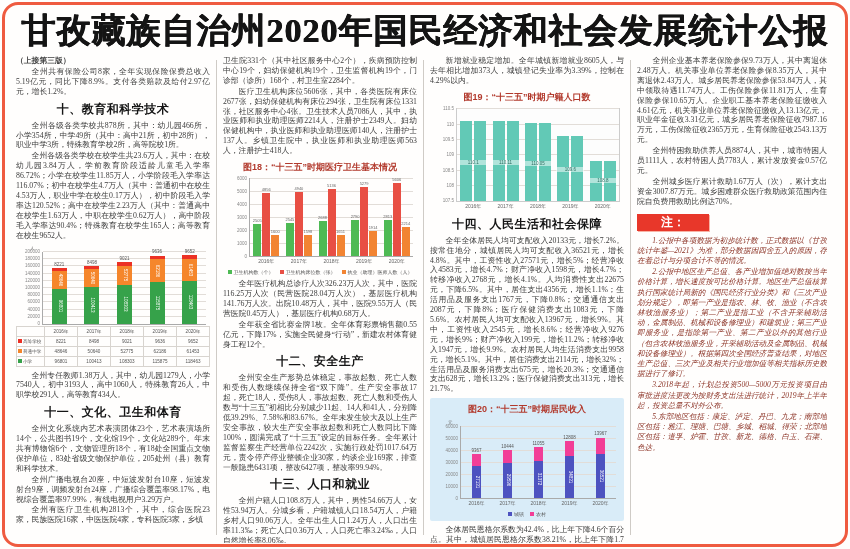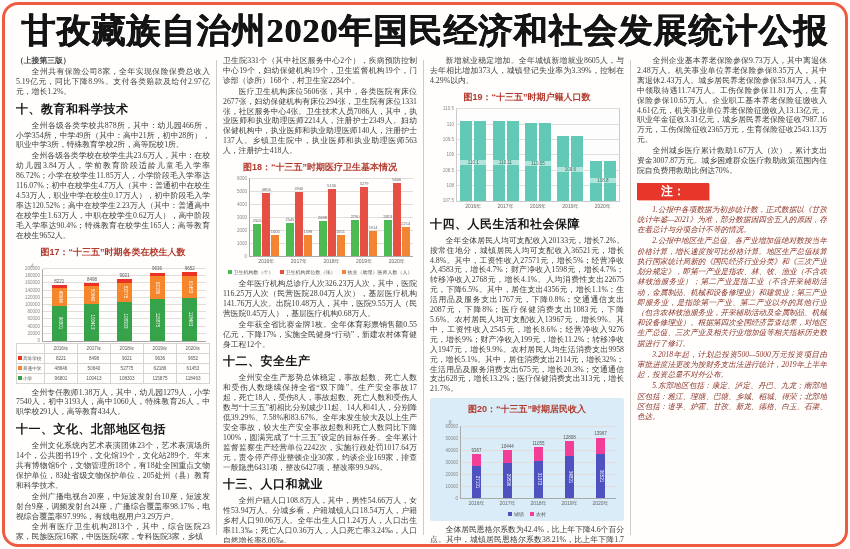--- a/index.html
+++ b/index.html
@@ -8,21 +8,21 @@
   .frame{position:absolute;inset:2px;border:3px solid #ef5b40;border-radius:16px;pointer-events:none;}
   .main-title{position:absolute;top:8px;left:20px;right:20px;text-align:center;
               font-size:34px;font-weight:900;color:#141414;letter-spacing:1px;
               text-shadow:0.6px 0 #141414, -0.3px 0 #141414;}
   .content{position:absolute;top:56px;left:16px;right:14px;bottom:6px;display:flex;}
   .col{width:194px;overflow:hidden;color:#3b3b3b;}
   .vdiv{width:1px;background:#cfcbc6;margin:4px 6px 8px 6px;}
   .col p{margin:0 0 1px 0;font-size:7.8px;line-height:9.9px;text-align:justify;text-indent:2em;}
   .cont-note{font-size:7.5px;font-weight:bold;text-indent:0 !important;color:#444;}
   .sec-h{font-family:"Liberation Sans","DejaVu Sans",sans-serif;font-weight:bold;font-size:12px;
-         color:#151515;text-align:left;margin:4px 0 3px 0;letter-spacing:0.5px;}
+         color:#151515;text-align:center;margin:4px 0 3px 0;letter-spacing:0.5px;}
   
   .fig{margin:5px 0 4px 0;font-family:"Liberation Sans","DejaVu Sans",sans-serif;}
   .fig-title{font-size:9px;font-weight:bold;color:#b2392c;text-align:center;margin-bottom:4px;}
   .fig-unit{font-size:4.5px;color:#666;margin-left:14px;height:6px;}
   .plot-wrap{position:relative;margin-left:26px;margin-right:4px;}
   .plot-area{position:relative;border-left:1px solid #aaa;border-bottom:1px solid #aaa;}
   .plot-area.boxed{border:1px solid #ccc;background:#fdfdfd;}
   .fig-table{width:100%;border-collapse:collapse;table-layout:fixed;margin-top:2px;}
   .fig-table td{border:0.5px solid #d8d4cf;font-size:4.6px;color:#555;text-align:center;
                 padding:1px 0;height:7px;overflow:hidden;white-space:nowrap;}
@@ -47,21 +47,20 @@
   <div class="content">
 
     <div class="col">
       <p class="cont-note">（上接第三版）</p>
       <p>全州共有保险公司8家，全年实现保险保费总收入5.19亿元，同比下降8.9%。支付各类赔款及给付2.97亿元，增长1.2%。</p>
       <div class="sec-h">十、教育和科学技术</div>
       <p>全州各级各类学校共878所，其中：幼儿园466所，小学354所，中学49所（其中：高中21所，初中28所），职业中学3所，特殊教育学校2所，高等院校1所。</p>
       <p>全州各级各类学校在校学生共23.6万人，其中：在校幼儿园3.84万人，学前教育阶段适龄儿童毛入学率86.72%；小学在校学生11.85万人，小学阶段毛入学率达116.07%；初中在校学生4.7万人（其中：普通初中在校生4.53万人，职业中学在校生0.17万人），初中阶段毛入学率达120.52%；高中在校学生2.23万人（其中：普通高中在校学生1.63万人，中职在校学生0.62万人），高中阶段毛入学率达90.4%；特殊教育在校学生165人；高等教育在校生9652人。</p>
 
       <div class="fig">
-        <div class="fig-title">图17：“十三五”时期各类在校生人数</div>
         <div class="fig-unit">人</div>
         <div class="plot-wrap" style="height:72px;">
           <div class="plot-area" style="height:72px;">
               <div style="position: absolute; left: -27px; width: 24px; text-align: right; bottom: -2.5px; font-size: 4.5px; color: rgb(136, 136, 136); line-height: 5px;">0</div>
               <div style="position: absolute; left: 0px; right: 0px; bottom: 6.7px; border-top: 0.5px solid rgb(226, 221, 216);"></div>
               <div style="position: absolute; left: -27px; width: 24px; text-align: right; bottom: 4.7px; font-size: 4.5px; color: rgb(136, 136, 136); line-height: 5px;">20000</div>
               <div style="position: absolute; left: 0px; right: 0px; bottom: 13.9px; border-top: 0.5px solid rgb(226, 221, 216);"></div>
               <div style="position: absolute; left: -27px; width: 24px; text-align: right; bottom: 11.9px; font-size: 4.5px; color: rgb(136, 136, 136); line-height: 5px;">40000</div>
               <div style="position: absolute; left: 0px; right: 0px; bottom: 21.1px; border-top: 0.5px solid rgb(226, 221, 216);"></div>
               <div style="position: absolute; left: -27px; width: 24px; text-align: right; bottom: 19.1px; font-size: 4.5px; color: rgb(136, 136, 136); line-height: 5px;">60000</div>
@@ -153,21 +152,21 @@
                 <td>100413</td>
                 <td>108303</td>
                 <td>115875</td>
                 <td>118463</td>
               </tr>
             </tbody>
           </table>
       </div>
 
       <p>全州专任教师1.38万人，其中，幼儿园1279人，小学7540人，初中3193人，高中1060人，特殊教育26人，中职学校291人，高等教育434人。</p>
-      <div class="sec-h">十一、文化、北部地区包括</div>
+      <div class="sec-h">十一、文化、卫生和体育</div>
       <p>全州文化系统内艺术表演团体23个，艺术表演场所14个，公共图书19个，文化馆19个，文化站289个。年末共有博物馆6个，文物管理所18个，有18处全国重点文物保护单位，83处省级文物保护单位，205处州（县）教育和科学技术。</p>
       <p>全州广播电视台20座，中短波发射台10座，短波发射台9座，调频发射台24座，广播综合覆盖率98.17%，电视综合覆盖率97.99%，有线电视用户3.29万户。</p>
       <p>全州有医疗卫生机构2813个，其中，综合医院23家，民族医院16家，中医医院4家，专科医院3家，乡镇</p>
     </div>
 
     <div class="vdiv"></div>
 
     <div class="col">
       <p style="text-indent:0;">卫生院331个（其中社区服务中心2个），疾病预防控制中心19个，妇幼保健机构19个，卫生监督机构19个，门诊部（诊所）168个，村卫生室2284个。</p>
       <p>医疗卫生机构床位5606张，其中，各类医院有床位2677张，妇幼保健机构有床位294张，卫生院有床位1331张，社区服务中心4张。卫生技术人员7086人，其中，执业医师和执业助理医师2214人，注册护士2349人。妇幼保健机构中，执业医师和执业助理医师140人，注册护士137人。乡镇卫生院中，执业医师和执业助理医师563人，注册护士418人。</p>
@@ -348,20 +347,21 @@
         </div>
       </div>
 
       <p>全体居民恩格尔系数为42.4%，比上年下降4.6个百分点。其中，城镇居民恩格尔系数38.21%，比上年下降1.7个百分点；农村居民恩格尔系数65.07%，比上年下降</p>
     </div>
 
     <div class="vdiv"></div>
 
     <div class="col" style="width:190px;">
       <p>全州企业基本养老保险参保9.73万人，其中离退休2.48万人。机关事业单位养老保险参保8.35万人，其中离退休2.43万人。城乡居民养老保险参保53.84万人，其中领取待遇11.74万人。工伤保险参保11.81万人，生育保险参保10.65万人。企业职工基本养老保险征缴收入4.61亿元，机关事业单位养老保险征缴收入13.13亿元，职业年金征收3.31亿元，城乡居民养老保险征收7987.16万元，工伤保险征收2365万元，生育保险征收2543.13万元。</p>
+      <p>全州特困救助供养人员8874人，其中，城市特困人员1111人，农村特困人员7783人，累计发放资金0.57亿元。</p>
       <p>全州城乡医疗累计救助1.67万人（次），累计支出资金3007.87万元。城乡困难群众医疗救助政策范围内住院自负费用救助比例达70%。</p>
 
       <div class="note-box">注：</div>
       <p class="note-p">1.公报中各项数据为初步统计数，正式数据以《甘孜统计年鉴—2021》为准，部分数据因四舍五入的原因，存在着总计与分项合计不等的情况。</p>
       <p class="note-p">2.公报中地区生产总值、各产业增加值绝对数按当年价格计算，增长速度按可比价格计算。地区生产总值核算执行国家统计局新的《国民经济行业分类》和《三次产业划分规定》，即第一产业是指农、林、牧、渔业（不含农林牧渔服务业）；第二产业是指工业（不含开采辅助活动，金属制品、机械和设备修理业）和建筑业；第三产业即服务业，是指除第一产业、第二产业以外的其他行业（包含农林牧渔服务业，开采辅助活动及金属制品、机械和设备修理业）。根据第四次全国经济普查结果，对地区生产总值、三次产业及相关行业增加值等相关指标历史数据进行了修订。</p>
       <p class="note-p">3.2018年起，计划总投资500—5000万元投资项目由审批进度法更改为按财务支出法进行统计，2019年上半年起，投资总量不对外公布。</p>
       <p class="note-p">5.东部地区包括：康定、泸定、丹巴、九龙；南部地区包括：雅江、理塘、巴塘、乡城、稻城、得荣；北部地区包括：道孚、炉霍、甘孜、新龙、德格、白玉、石渠、色达。</p>
     </div>
 
   </div>

